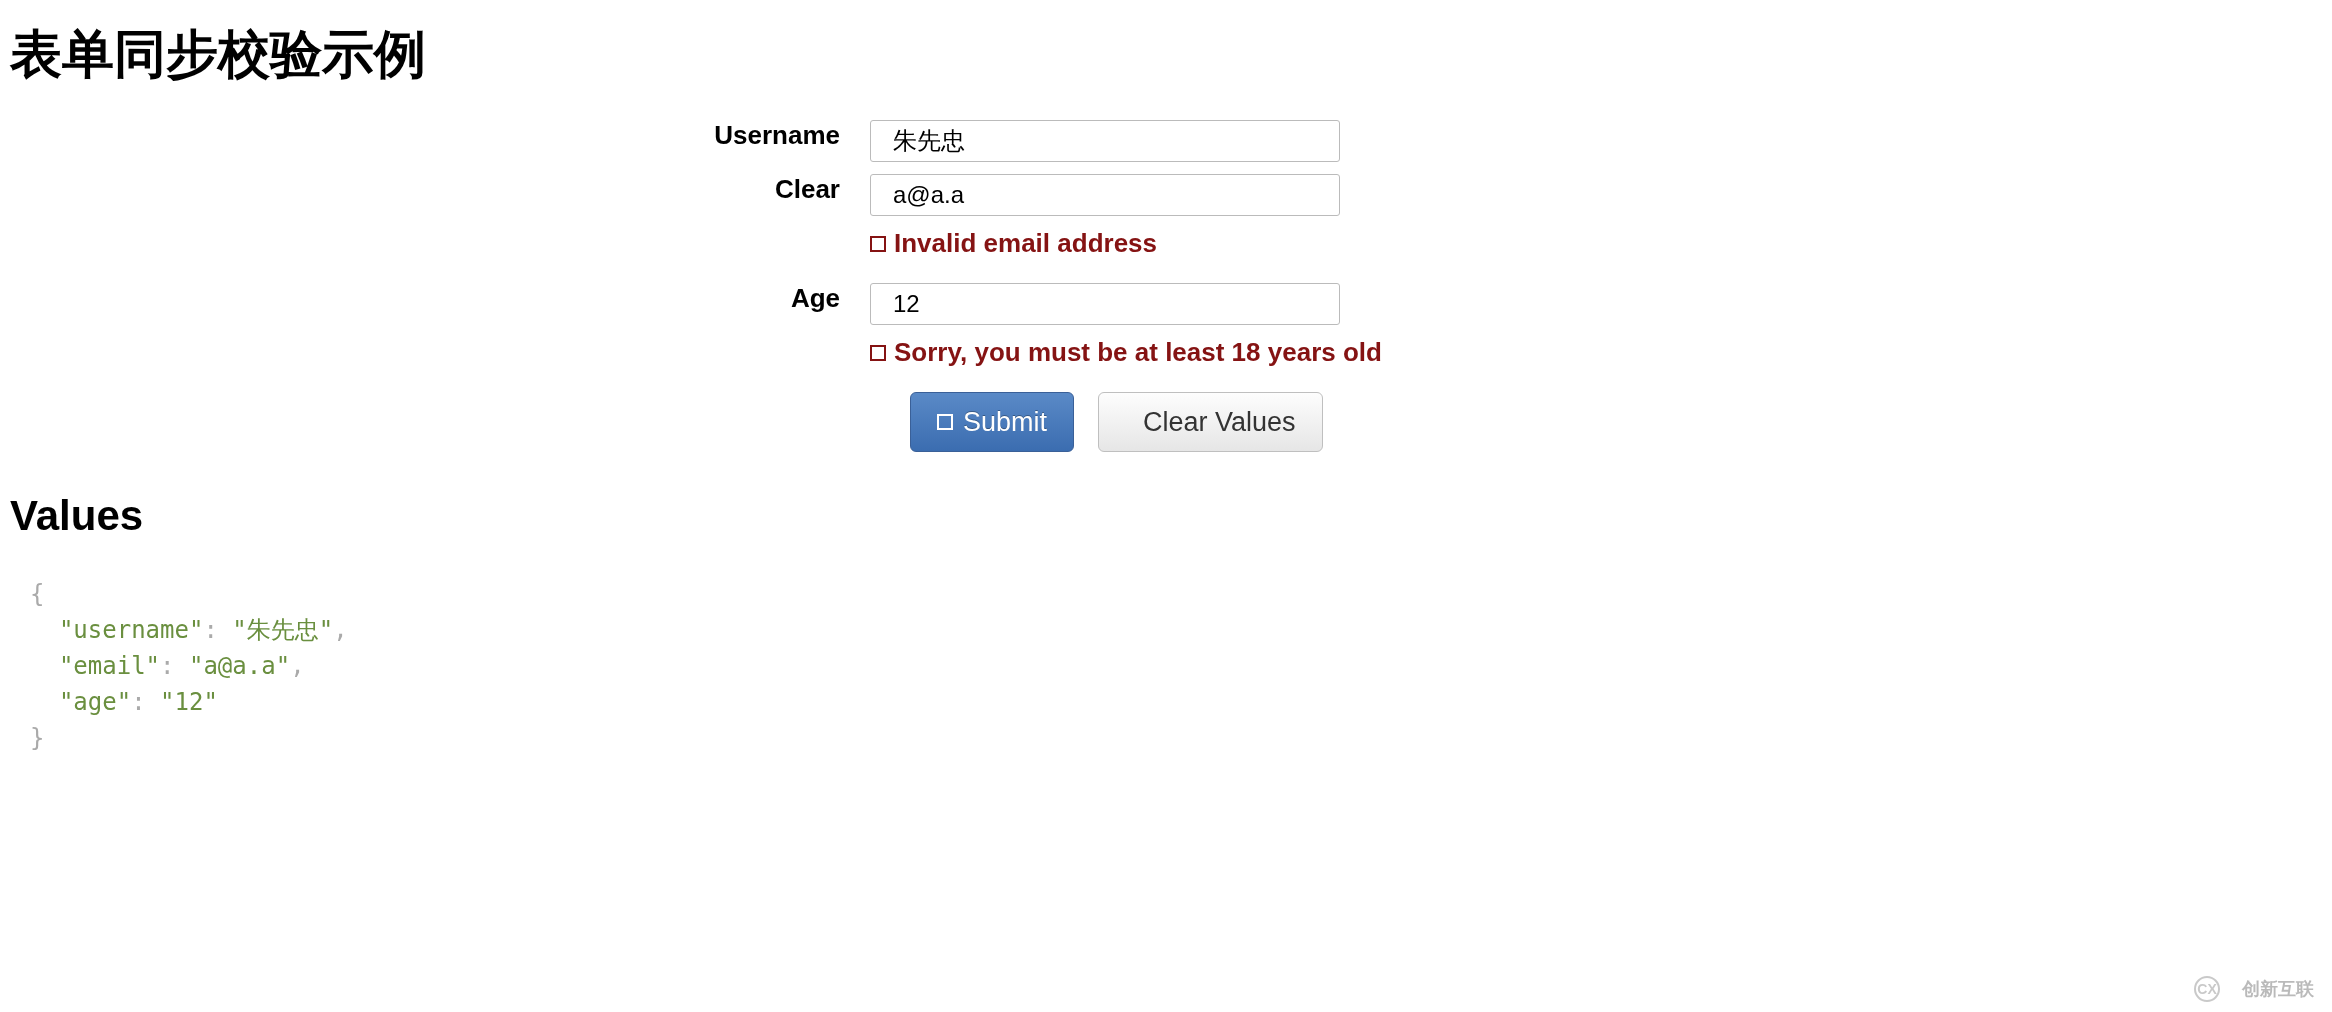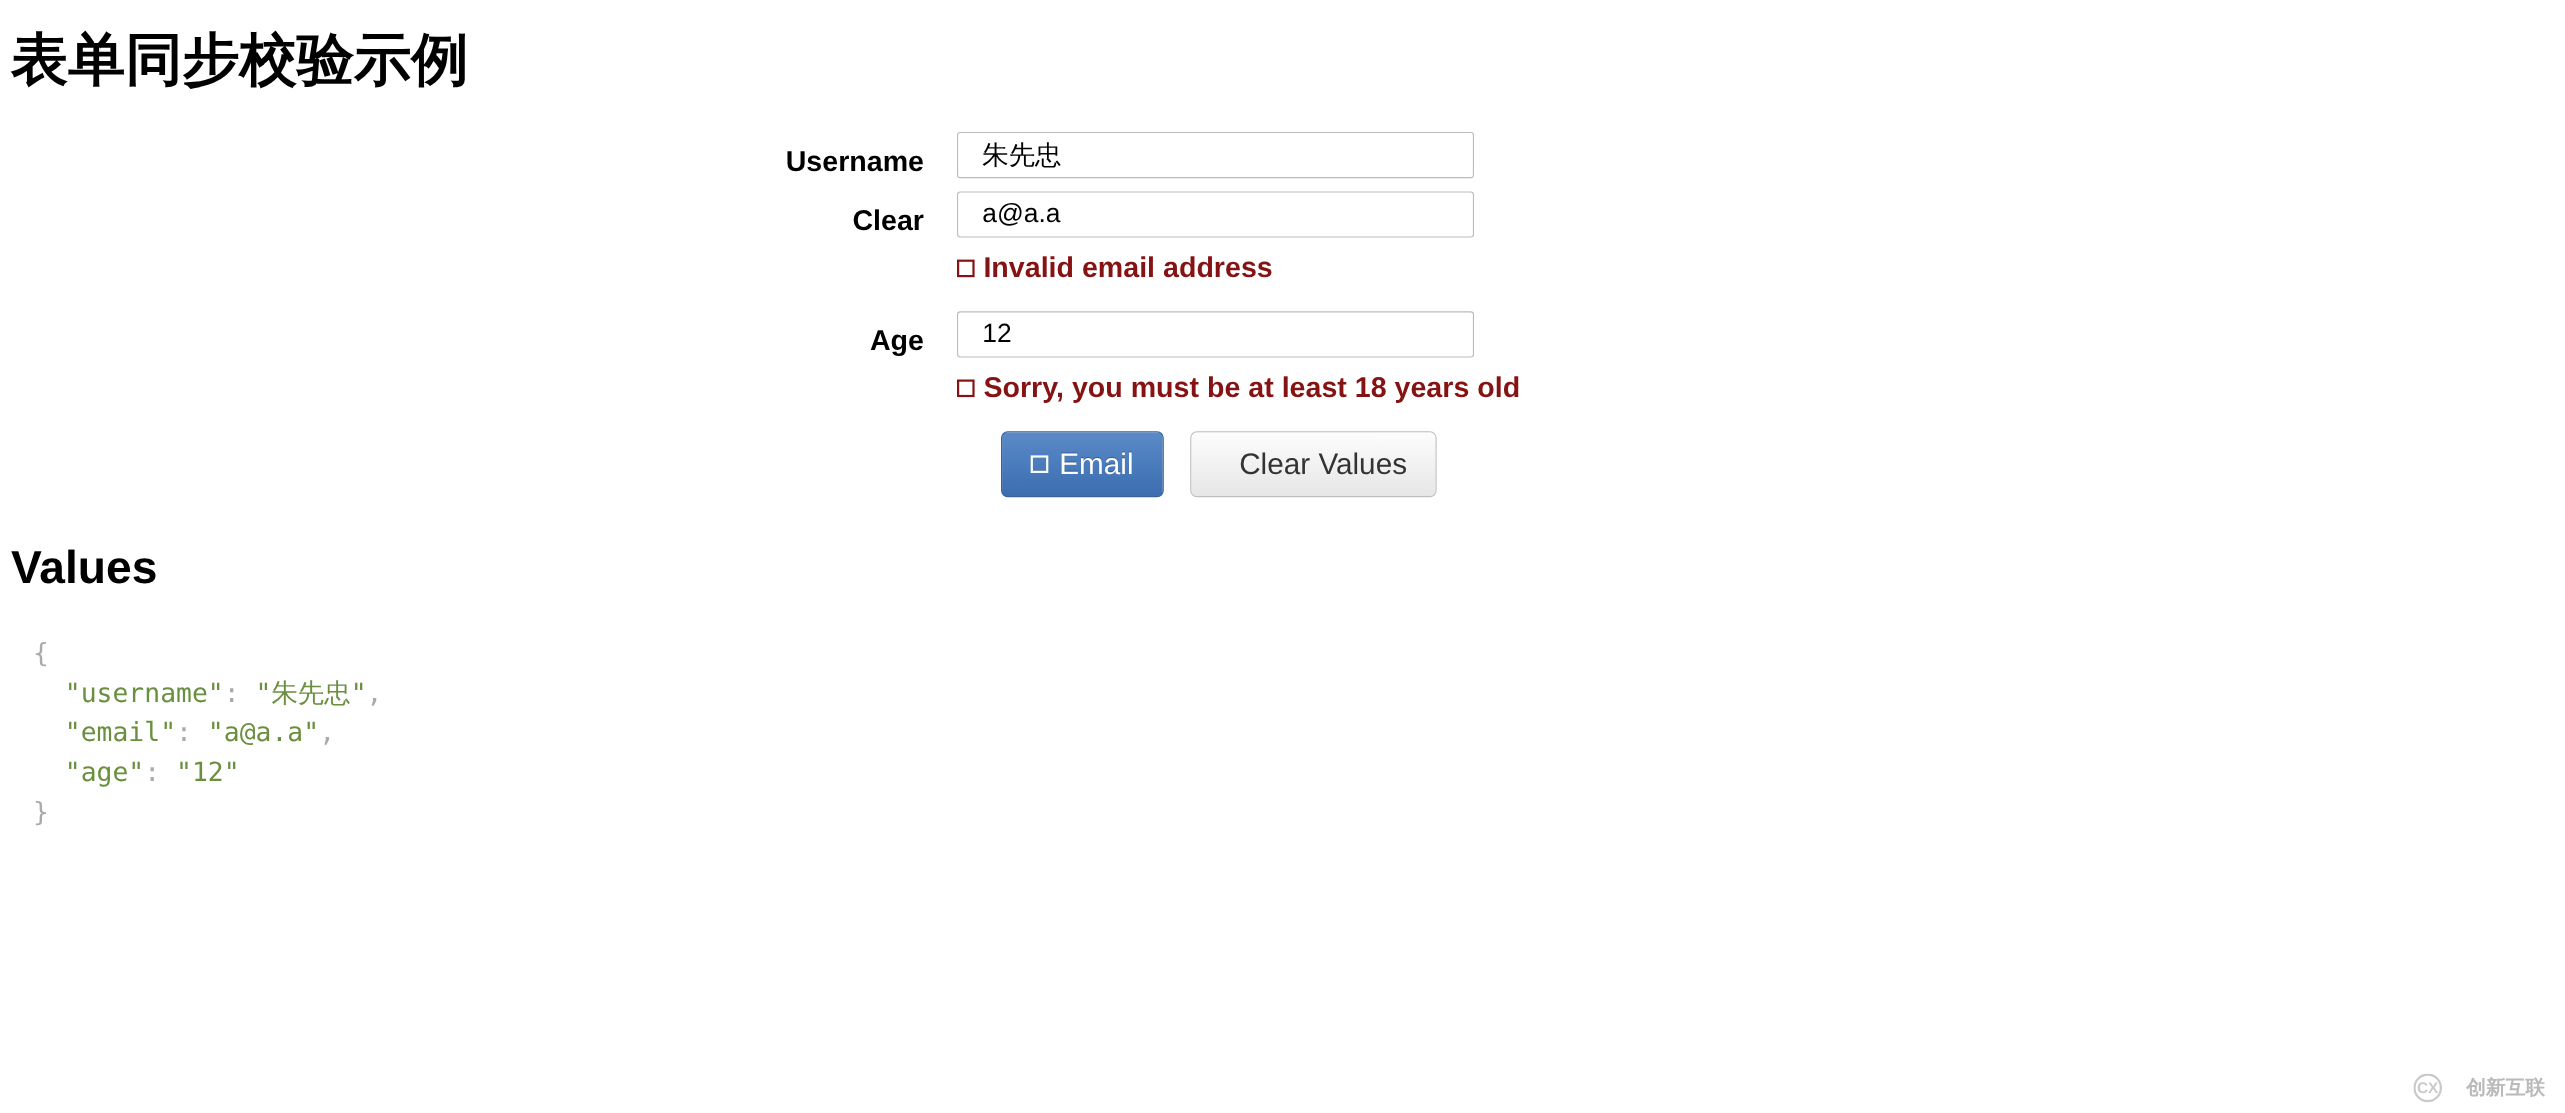--- a/index.html
+++ b/index.html
@@ -18,21 +18,21 @@
       font-size: 52px;
       font-weight: bold;
       margin: 10px 0 30px 0;
     }
     .form-area {
       margin: 0 auto;
       width: 100%;
     }
     .form-row {
       display: flex;
-      align-items: flex-end;
+      align-items: flex-start;
       margin-bottom: 12px;
     }
     .form-label {
       width: 860px;
       text-align: right;
       font-size: 26px;
       font-weight: bold;
       padding-right: 30px;
     }
     .form-input {
@@ -176,21 +176,21 @@
   <div class="error-row">
     <div class="error-msg">
       <span class="error-box-icon"></span>
       <span>Sorry, you must be at least 18 years old</span>
     </div>
   </div>
 
   <div class="button-row">
     <button class="btn btn-primary">
       <span class="btn-box-icon"></span>
-      <span>Email</span>
+      <span>Submit</span>
     </button>
     <button class="btn btn-secondary">
       <span>Clear Values</span>
     </button>
   </div>
 
 </div>
 
 <h2 class="values-heading">Values</h2>
 

